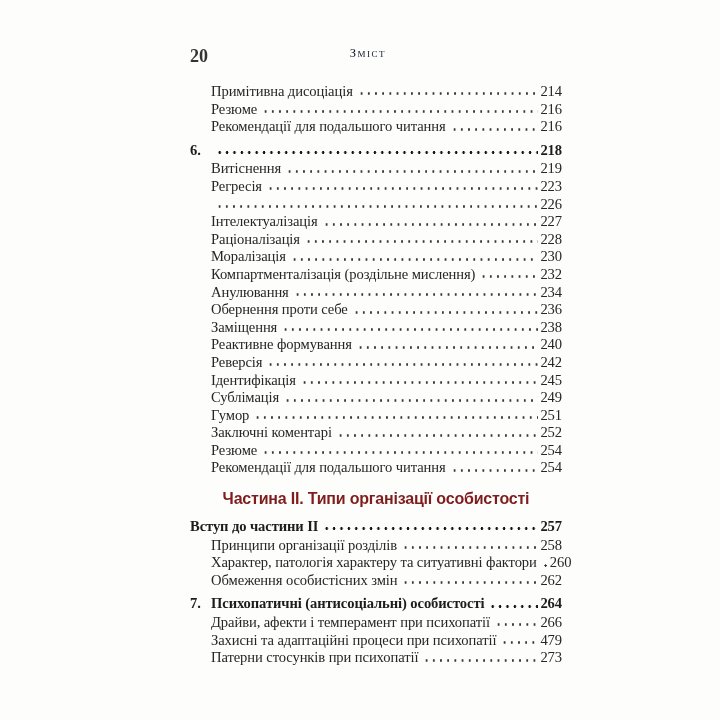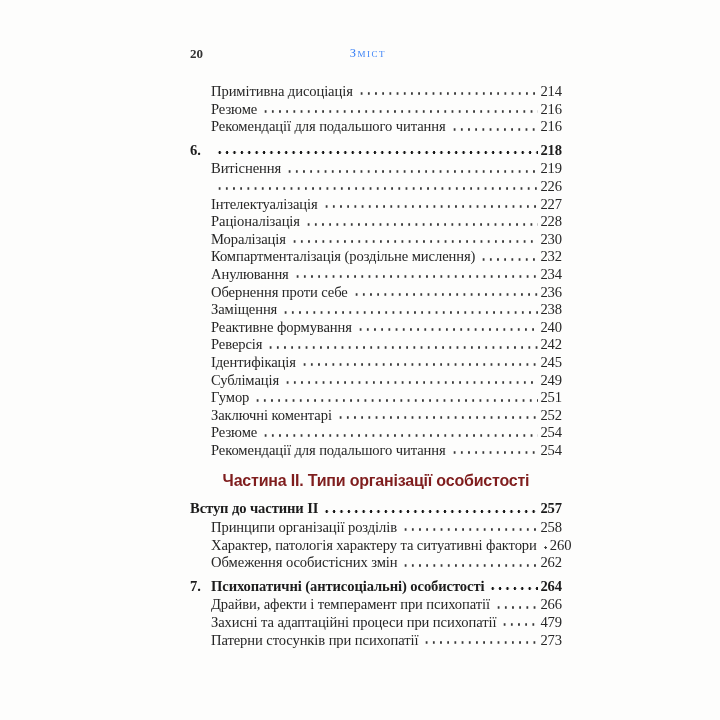--- a/index.html
+++ b/index.html
@@ -22,32 +22,32 @@
     width: 372px;
   }
   .page-header {
     position: relative;
     height: 16px;
   }
   .folio {
     position: absolute;
     left: 0;
     top: 0;
-    font-size: 13px;
+    font-size: 18px;
     font-weight: bold;
     color: #333;
     text-align: right;
   }
   .running-title {
     display: block;
     text-align: center;
     font-size: 12.5px;
     font-variant: small-caps;
     letter-spacing: 1.5px;
-    color: #3b82f6;
+    color: #0f172a;
     padding-right: 16px;
   }
   .toc-list {
     margin-top: 21px;
   }
   .row {
     display: flex;
     align-items: flex-end;
     height: 17.6px;
     white-space: nowrap;
@@ -132,20 +132,25 @@
         <span class="num">6.</span>
         <span class="leader"></span>
         <span class="pg">218</span>
       </div>
       <div class="row sub">
         <span class="label">Витіснення</span>
         <span class="leader"></span>
         <span class="pg">219</span>
       </div>
       <div class="row sub">
+        <span class="label">Регресія</span>
+        <span class="leader"></span>
+        <span class="pg">223</span>
+      </div>
+      <div class="row sub">
         <span class="leader"></span>
         <span class="pg">226</span>
       </div>
       <div class="row sub">
         <span class="label">Інтелектуалізація</span>
         <span class="leader"></span>
         <span class="pg">227</span>
       </div>
       <div class="row sub">
         <span class="label">Раціоналізація</span>

